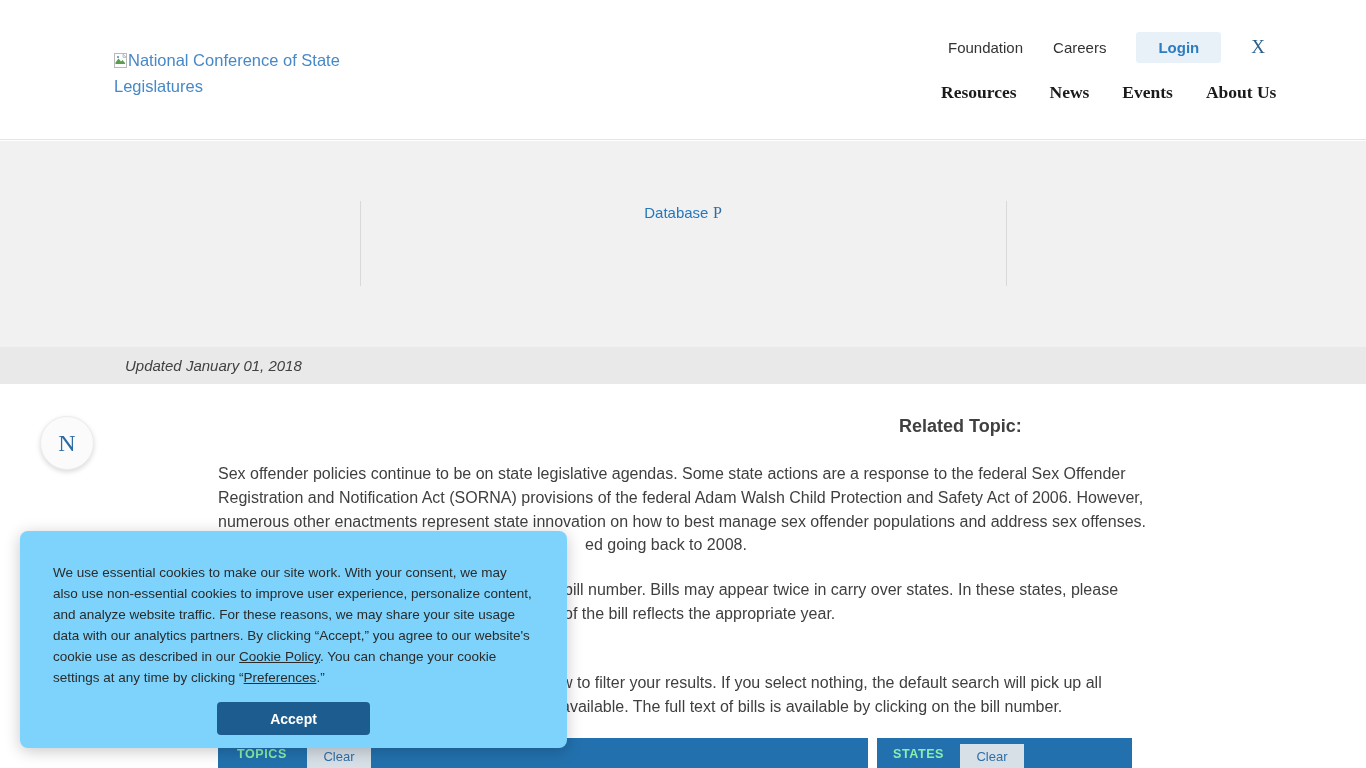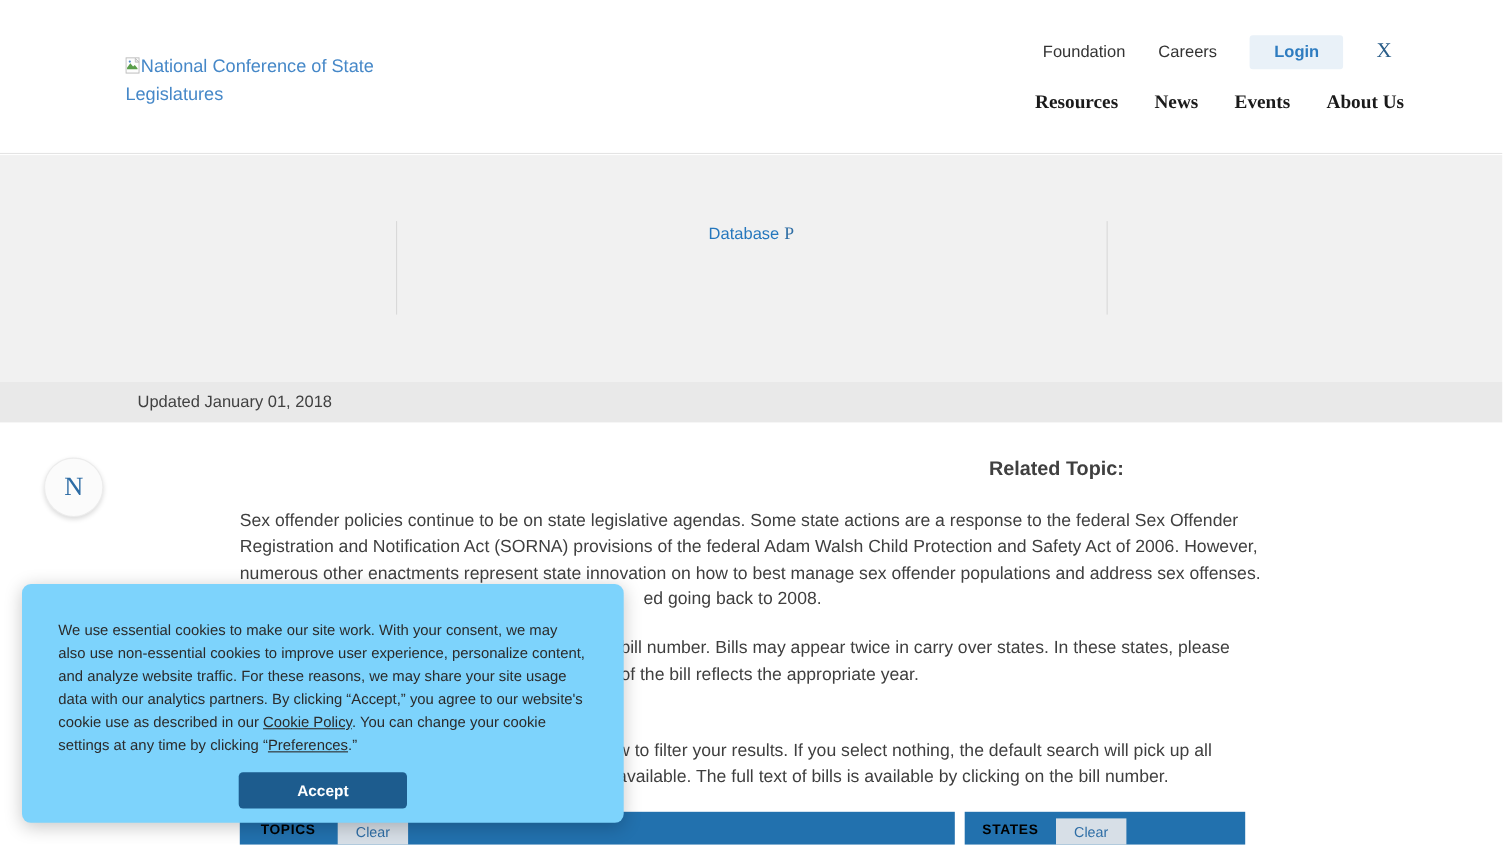--- a/index.html
+++ b/index.html
@@ -57,21 +57,21 @@
   .breadcrumb-suffix { font-family: "Liberation Serif", serif; font-size: 16px; color: #2e6da4; }
   .hero-title {
     position: absolute; top: 100px; left: 0; width: 100%; text-align: center;
     font-family: "Liberation Serif", serif; font-weight: bold;
     font-size: 34px; color: #1e1e1e;
   }
 
   
   .meta-bar {
     position: absolute; top: 347px; left: 0; width: 1366px; height: 37px;
-    background: #e9e9e9; display: flex; align-items: center;
+    background: #e9e9e9; display: flex; align-items: center; font-style: italic;
   }
   .meta-bar .updated { margin-left: 125px; font-size: 15px; color: #414141; }
 
   
   .n-circle {
     position: absolute; left: 40px; top: 416px; width: 54px; height: 54px;
     background: #fbfbfb; border: 1px solid #ececec; border-radius: 50%;
     box-shadow: 0 2px 5px rgba(0,0,0,0.15);
     display: flex; align-items: center; justify-content: center;
     font-family: "Liberation Serif", serif; font-size: 24px; color: #2d6ca5;
@@ -96,21 +96,21 @@
   .p2-frag { left: 564px; top: 578px; }
   .p3-frag { left: 561px; top: 671px; }
 
   
   .filter-panel {
     position: absolute; top: 738px; height: 40px; background: #2271ae;
   }
   .filter-panel.topics { left: 218px; width: 650px; }
   .filter-panel.states { left: 877px; width: 255px; }
   .filter-title {
-    position: absolute; top: 9px; color: #000000; font-weight: bold;
+    position: absolute; top: 9px; color: #86efac; font-weight: bold;
     font-size: 12.5px; letter-spacing: 0.6px;
   }
   .topics .filter-title { left: 19px; }
   .states .filter-title { left: 16px; }
   .clear-chip {
     position: absolute; top: 6px; width: 64px; height: 34px;
     background: #d7dfe7; color: #2f6ea6; font-size: 13px;
     display: flex; align-items: flex-start; justify-content: center;
     padding-top: 5px; cursor: pointer;
   }

